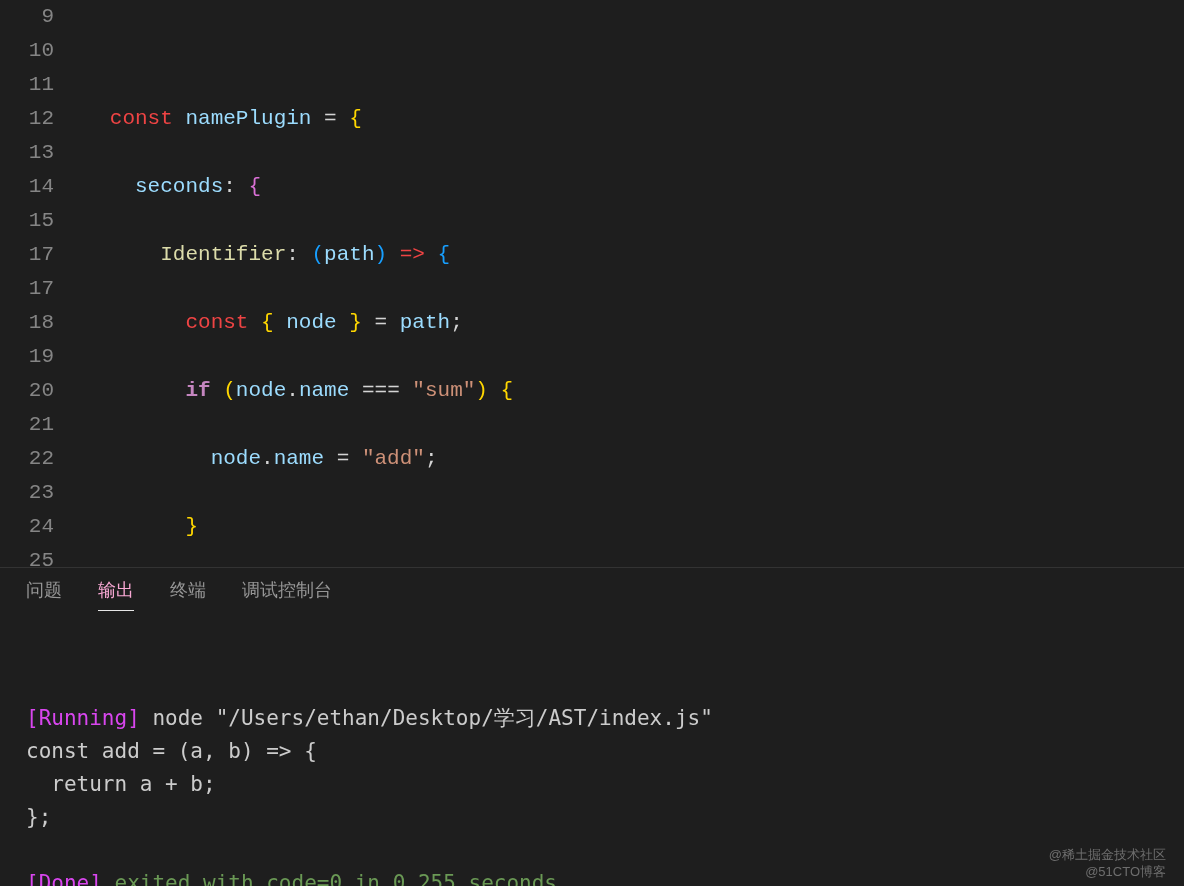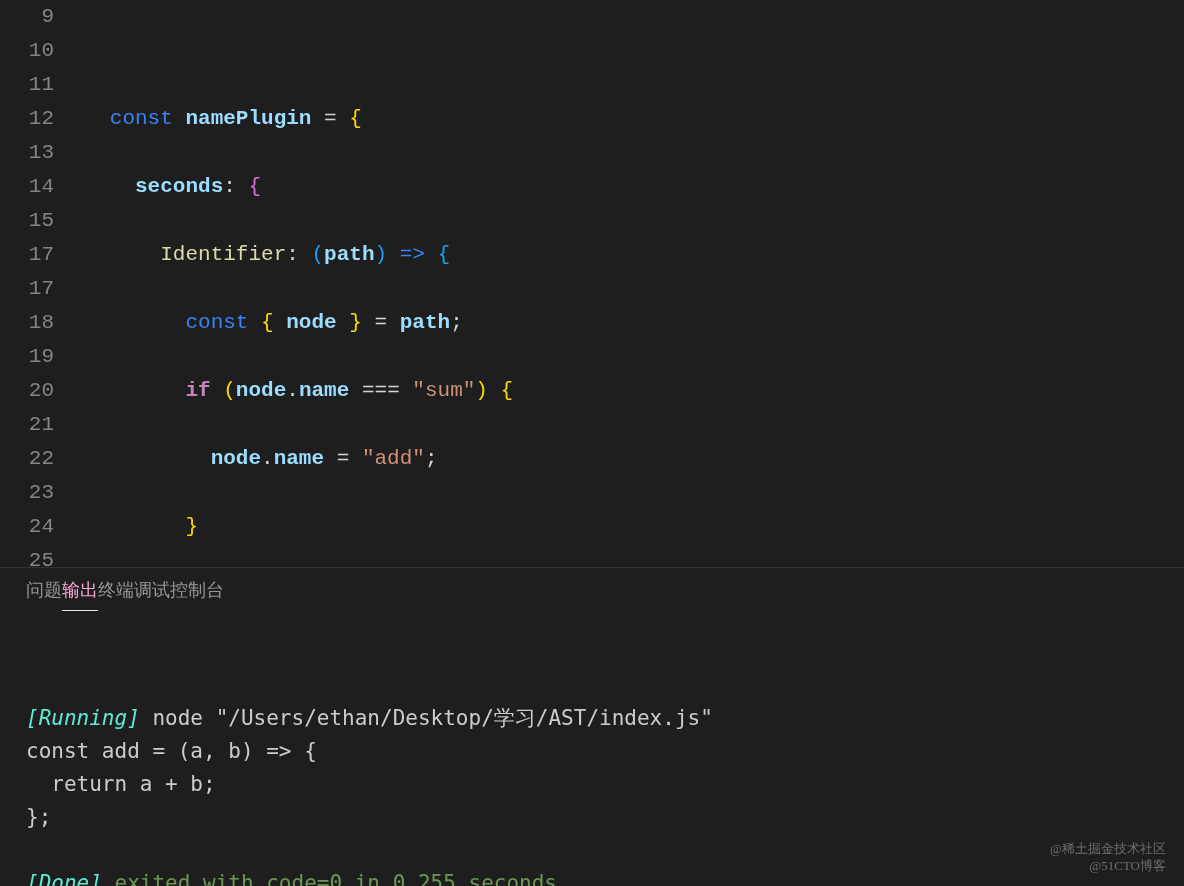--- a/index.html
+++ b/index.html
@@ -29,71 +29,72 @@
   }
   .gutter .ln { height: 34px; }
   .code {
     flex: 1;
     line-height: 34px;
     white-space: pre;
   }
   .code .row { height: 34px; position: relative; }
 
   
-  .kw     { color: #3b82f6; }      
+  .kw     { color: #ef4444; }      
   .kw2    { color: #c586c0; font-weight: bold; }      
   .fn     { color: #dcdcaa; }      
-  .var    { color: #9cdcfe; font-weight: bold; }      
+  .var    { color: #9cdcfe; }      
   .str    { color: #ce9178; }      
   .punct  { color: #d4d4d4; }
   .paren  { color: #ffd700; }      
   .paren2 { color: #da70d6; }      
   .paren3 { color: #179fff; }      
   .op     { color: #d4d4d4; }
 
   
   .panel {
     border-top: 1px solid #333333;
     height: 319px;
     background: #1e1e1e;
   }
   .tab-bar {
     display: flex;
+    gap: 36px;
     padding: 10px 26px 0 26px;
     font-size: 18px;
     color: #969696;
     font-family: -apple-system, 'Helvetica Neue', sans-serif;
   }
   .tab-bar .tab {
     padding-bottom: 8px;
     cursor: pointer;
   }
   .tab-bar .tab.active {
     color: #f9a8d4;
     border-bottom: 1px solid #e7e7e7;
   }
   .terminal-out {
     padding: 58px 26px 0 26px;
     font-family: 'Menlo', 'Consolas', monospace;
     font-size: 21px;
     line-height: 33px;
     white-space: pre;
   }
-  .t-blue  { color: #5eead4; font-style: italic; }
+  .t-blue  { color: #d946ef; }
   .t-green { color: #6a9955; }
   .t-grey  { color: #cccccc; }
 
   .watermark {
     position: absolute;
     right: 18px;
-    bottom: 12px;
+    bottom: 6px;
     text-align: right;
     font-size: 13px;
     color: #6e6e6e;
-    font-family: Liberation Serif, serif;
+    font-family: Liberation Sans, sans-serif;
     line-height: 17px;
   }
 </style>
 </head>
 <body>
 
 <div class="editor-area">
   <div class="gutter">
     <div class="ln">9</div>
     <div class="ln">10</div>

